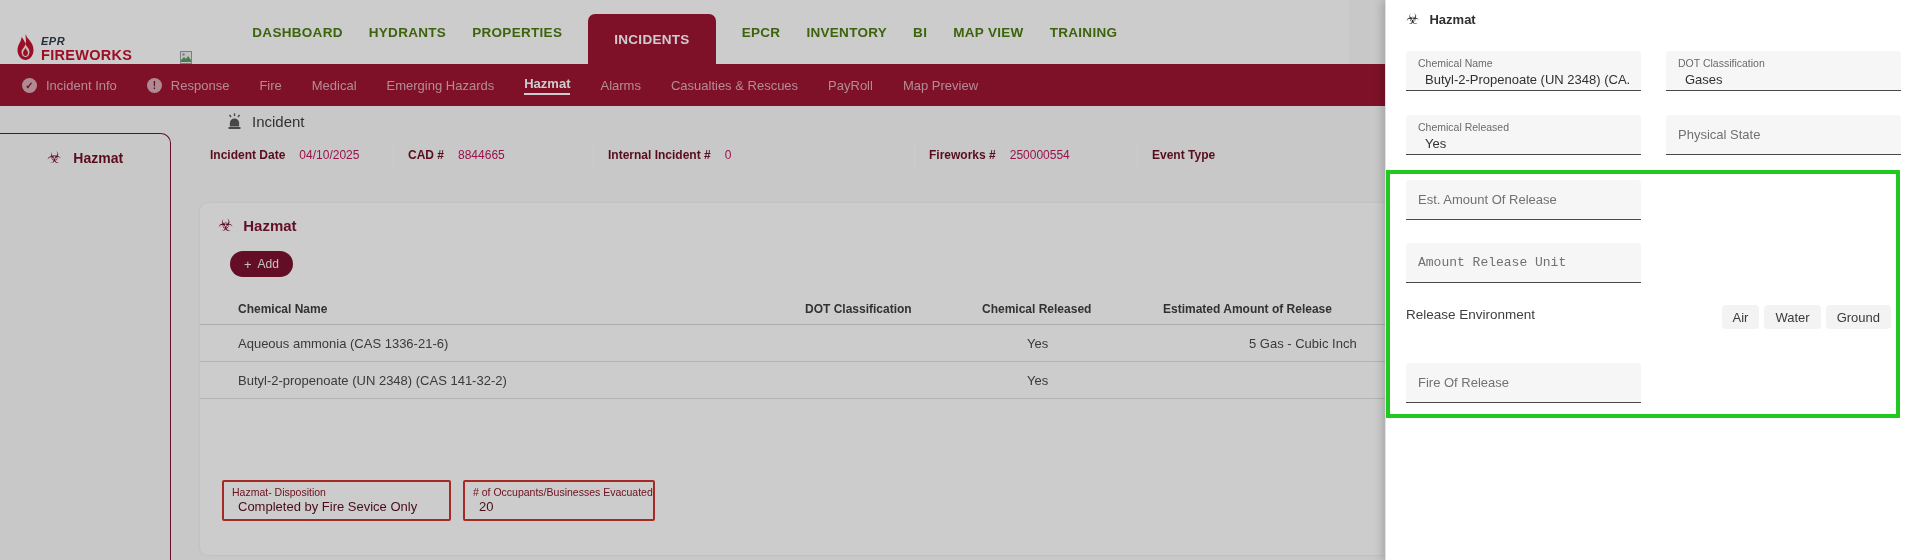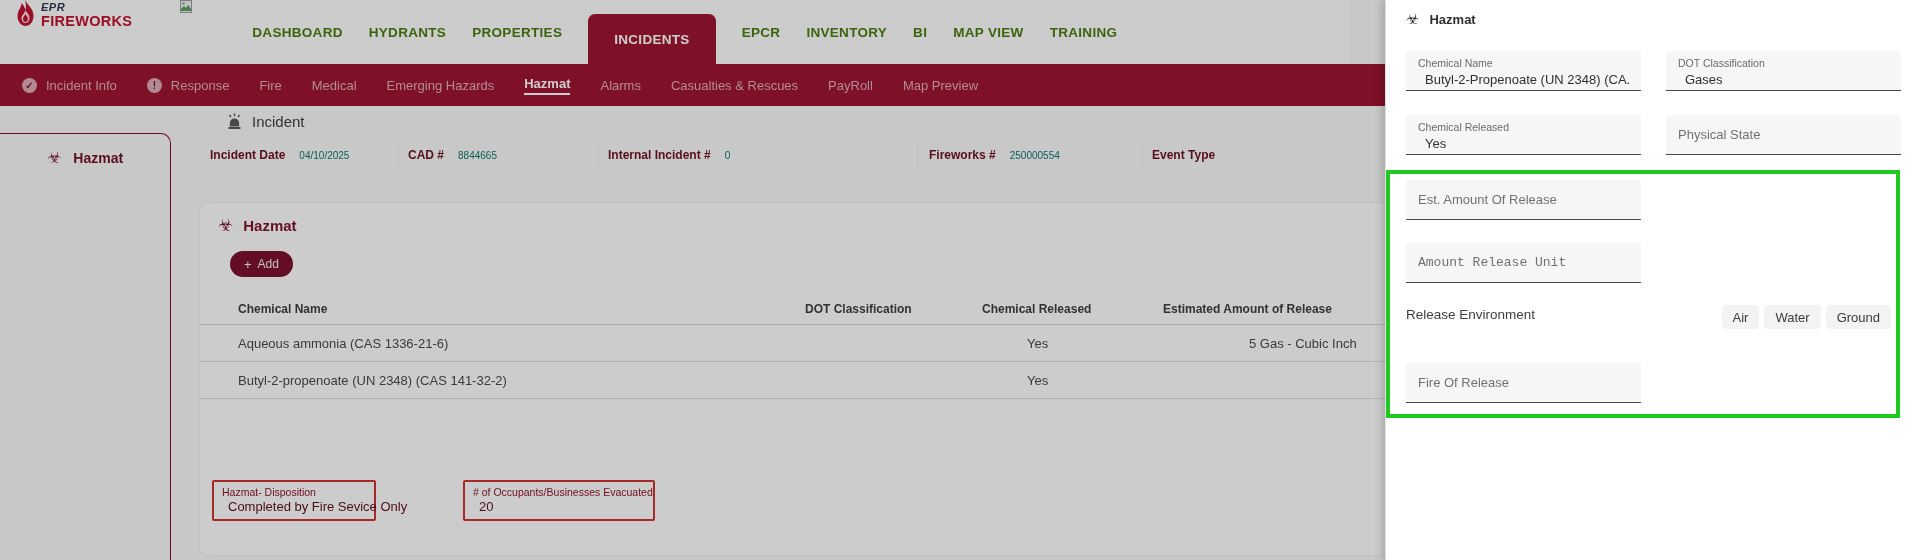--- a/index.html
+++ b/index.html
@@ -2,21 +2,21 @@
 <html><head>
 <meta charset="utf-8">
 <style>
   * { margin:0; padding:0; box-sizing:border-box; }
   html,body { width:1920px; height:560px; overflow:hidden; }
   body { font-family:"Liberation Sans", sans-serif; background:#fff; }
   .app { position:relative; width:1920px; height:560px; overflow:hidden; background:#fafafa; }
 
   
   .topbar { position:absolute; top:0; left:0; width:1349px; height:64px; background:#ffffff;
-            display:flex; align-items:flex-start; z-index:1; }
+            display:flex; align-items:flex-end; z-index:1; }
   .logo { display:flex; align-items:center; margin-left:13px; gap:3px; cursor:pointer; }
   .logo-text { display:flex; flex-direction:column; line-height:1; }
   .logo-epr { font-style:italic; font-weight:bold; font-size:11px; color:#2e3a4e; letter-spacing:.5px; }
   .logo-fw  { font-weight:bold; font-size:14.5px; color:#c41230; letter-spacing:.3px; margin-top:1px; }
   .broken-img { margin-left:48px; display:inline-flex; }
   .topnav-items { display:flex; align-items:center; gap:26px; margin-left:60px; height:100%; }
   .topnav-item { font-size:13.5px; font-weight:600; color:#4d7c0f; letter-spacing:.3px; cursor:pointer; white-space:nowrap; }
   .topnav-item.tab-active { background:#9e1632; color:#fff; height:50px; align-self:flex-end;
             display:flex; align-items:center; padding:0 26px; border-radius:7px 7px 0 0; }
 
@@ -40,21 +40,21 @@
   .sidebar-item-label { font-size:14px; font-weight:bold; color:#701126; }
 
   .incident-head { position:absolute; left:225px; top:7px; display:flex; align-items:center; gap:8px; }
   .incident-title { font-size:15px; color:#3f3f3f; }
 
   .meta-bar { position:absolute; left:171px; top:36px; width:1214px; height:26px; display:flex; }
   .meta-seg { display:flex; align-items:center; gap:14px; padding-left:14px; }
   .meta-seg:first-child { padding-left:39px; }
   .meta-seg + .meta-seg { border-left:1px solid #ffffff; }
   .meta-label { font-size:12px; font-weight:bold; color:#6f1126; white-space:nowrap; }
-  .meta-value { font-size:10px; color:#0f766e; white-space:nowrap; }
+  .meta-value { font-size:12px; color:#be185d; white-space:nowrap; }
 
   
   .card { position:absolute; left:200px; top:97px; width:1252px; height:352px; background:#ffffff;
           border-radius:8px; box-shadow:0 0 3px rgba(0,0,0,.08); }
   .card-title { position:absolute; left:18px; top:14px; display:flex; align-items:center; gap:10px; }
   .card-title .bio { font-size:17px; color:#7c1230; line-height:1; }
   .card-title-text { font-size:15px; font-weight:bold; color:#7c1230; }
   .add-btn { position:absolute; left:30px; top:48px; height:26px; padding:0 14px; border:none;
           border-radius:13px; background:#7c1230; color:#f2f2f2; font-size:12px;
           font-family:"Liberation Sans", sans-serif; display:flex; align-items:center; gap:6px; cursor:pointer; }
@@ -64,21 +64,21 @@
   .tbl-row { position:relative; height:37px; border-bottom:1px solid #e0e0e0; cursor:pointer; }
   .tbl-head { position:relative; height:32px; border-bottom:1px solid #d9d9d9; cursor:default; }
   .tbl span { position:absolute; top:50%; transform:translateY(-50%); white-space:nowrap; }
   .th { font-size:12px; font-weight:bold; color:#3f3f3f; }
   .td { font-size:13px; color:#4a4a4a; }
   .c1 { left:38px; } .c2 { left:605px; } .c3 { left:782px; } .c4 { left:963px; }
   .c3v { left:827px; } .c4v { left:1049px; }
 
   .foot-field { position:absolute; top:277px; height:41px; border:2px solid #d0342c; border-radius:2px;
           background:#fff; cursor:text; }
-  .ff-1 { left:12px; width:164px; } .ff-2 { left:263px; width:192px; }
+  .ff-1 { left:22px; width:229px; } .ff-2 { left:263px; width:192px; }
   .ff-label { display:block; font-size:10.5px; color:#8d1626; padding:4px 0 0 8px; white-space:nowrap; }
   .ff-value { display:block; font-size:13px; color:#5c0f22; padding-left:14px; margin-top:1px; white-space:nowrap; }
 
   
   .dim { position:absolute; left:0; top:0; width:1385px; height:560px; background:rgba(0,0,0,.2); z-index:40; }
 
   
   .drawer { position:absolute; left:1385px; top:0; width:535px; height:560px; background:#ffffff; z-index:50;
           border-left:1px solid #e2e2e2; box-shadow:-3px 0 8px rgba(0,0,0,.18); }
   .drawer-title { position:absolute; left:20px; top:12px; display:flex; align-items:center; gap:10px; }

